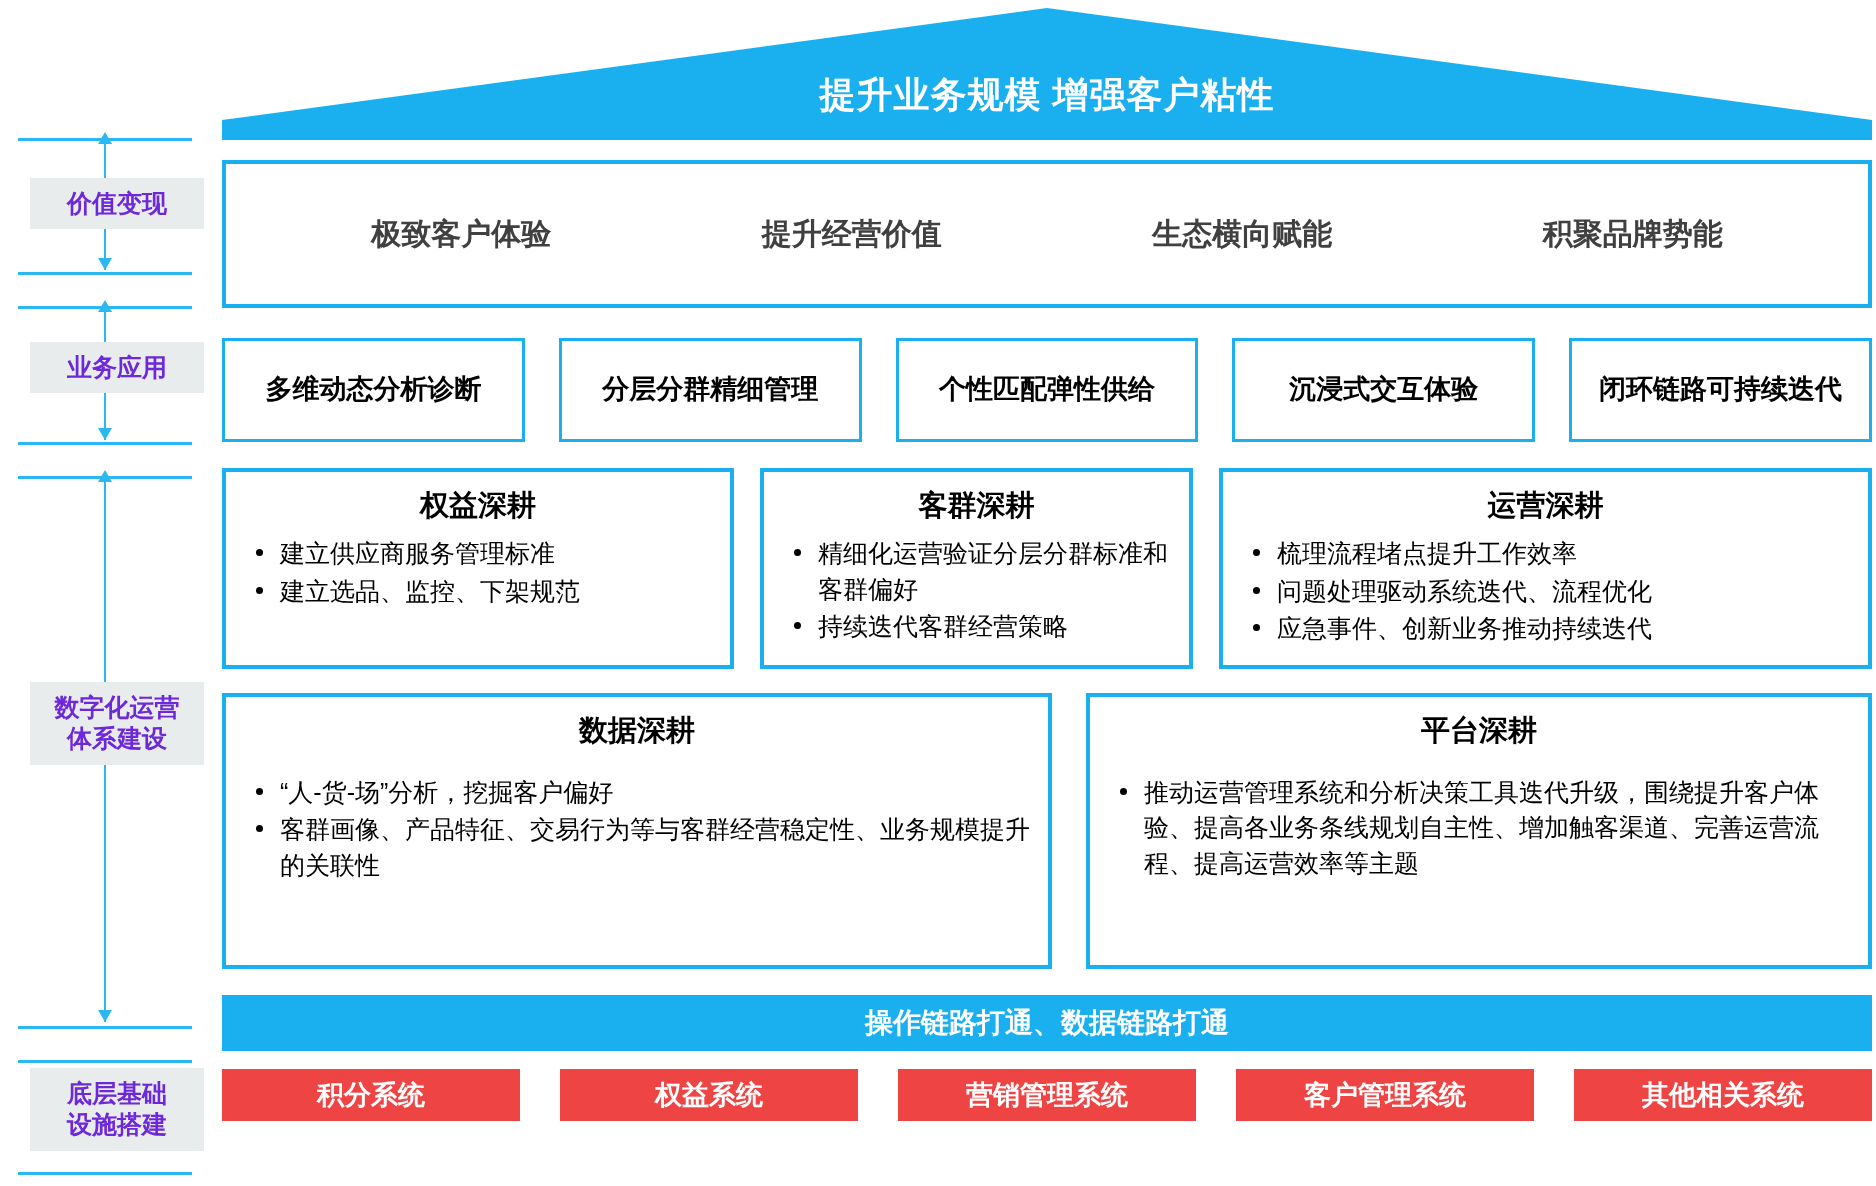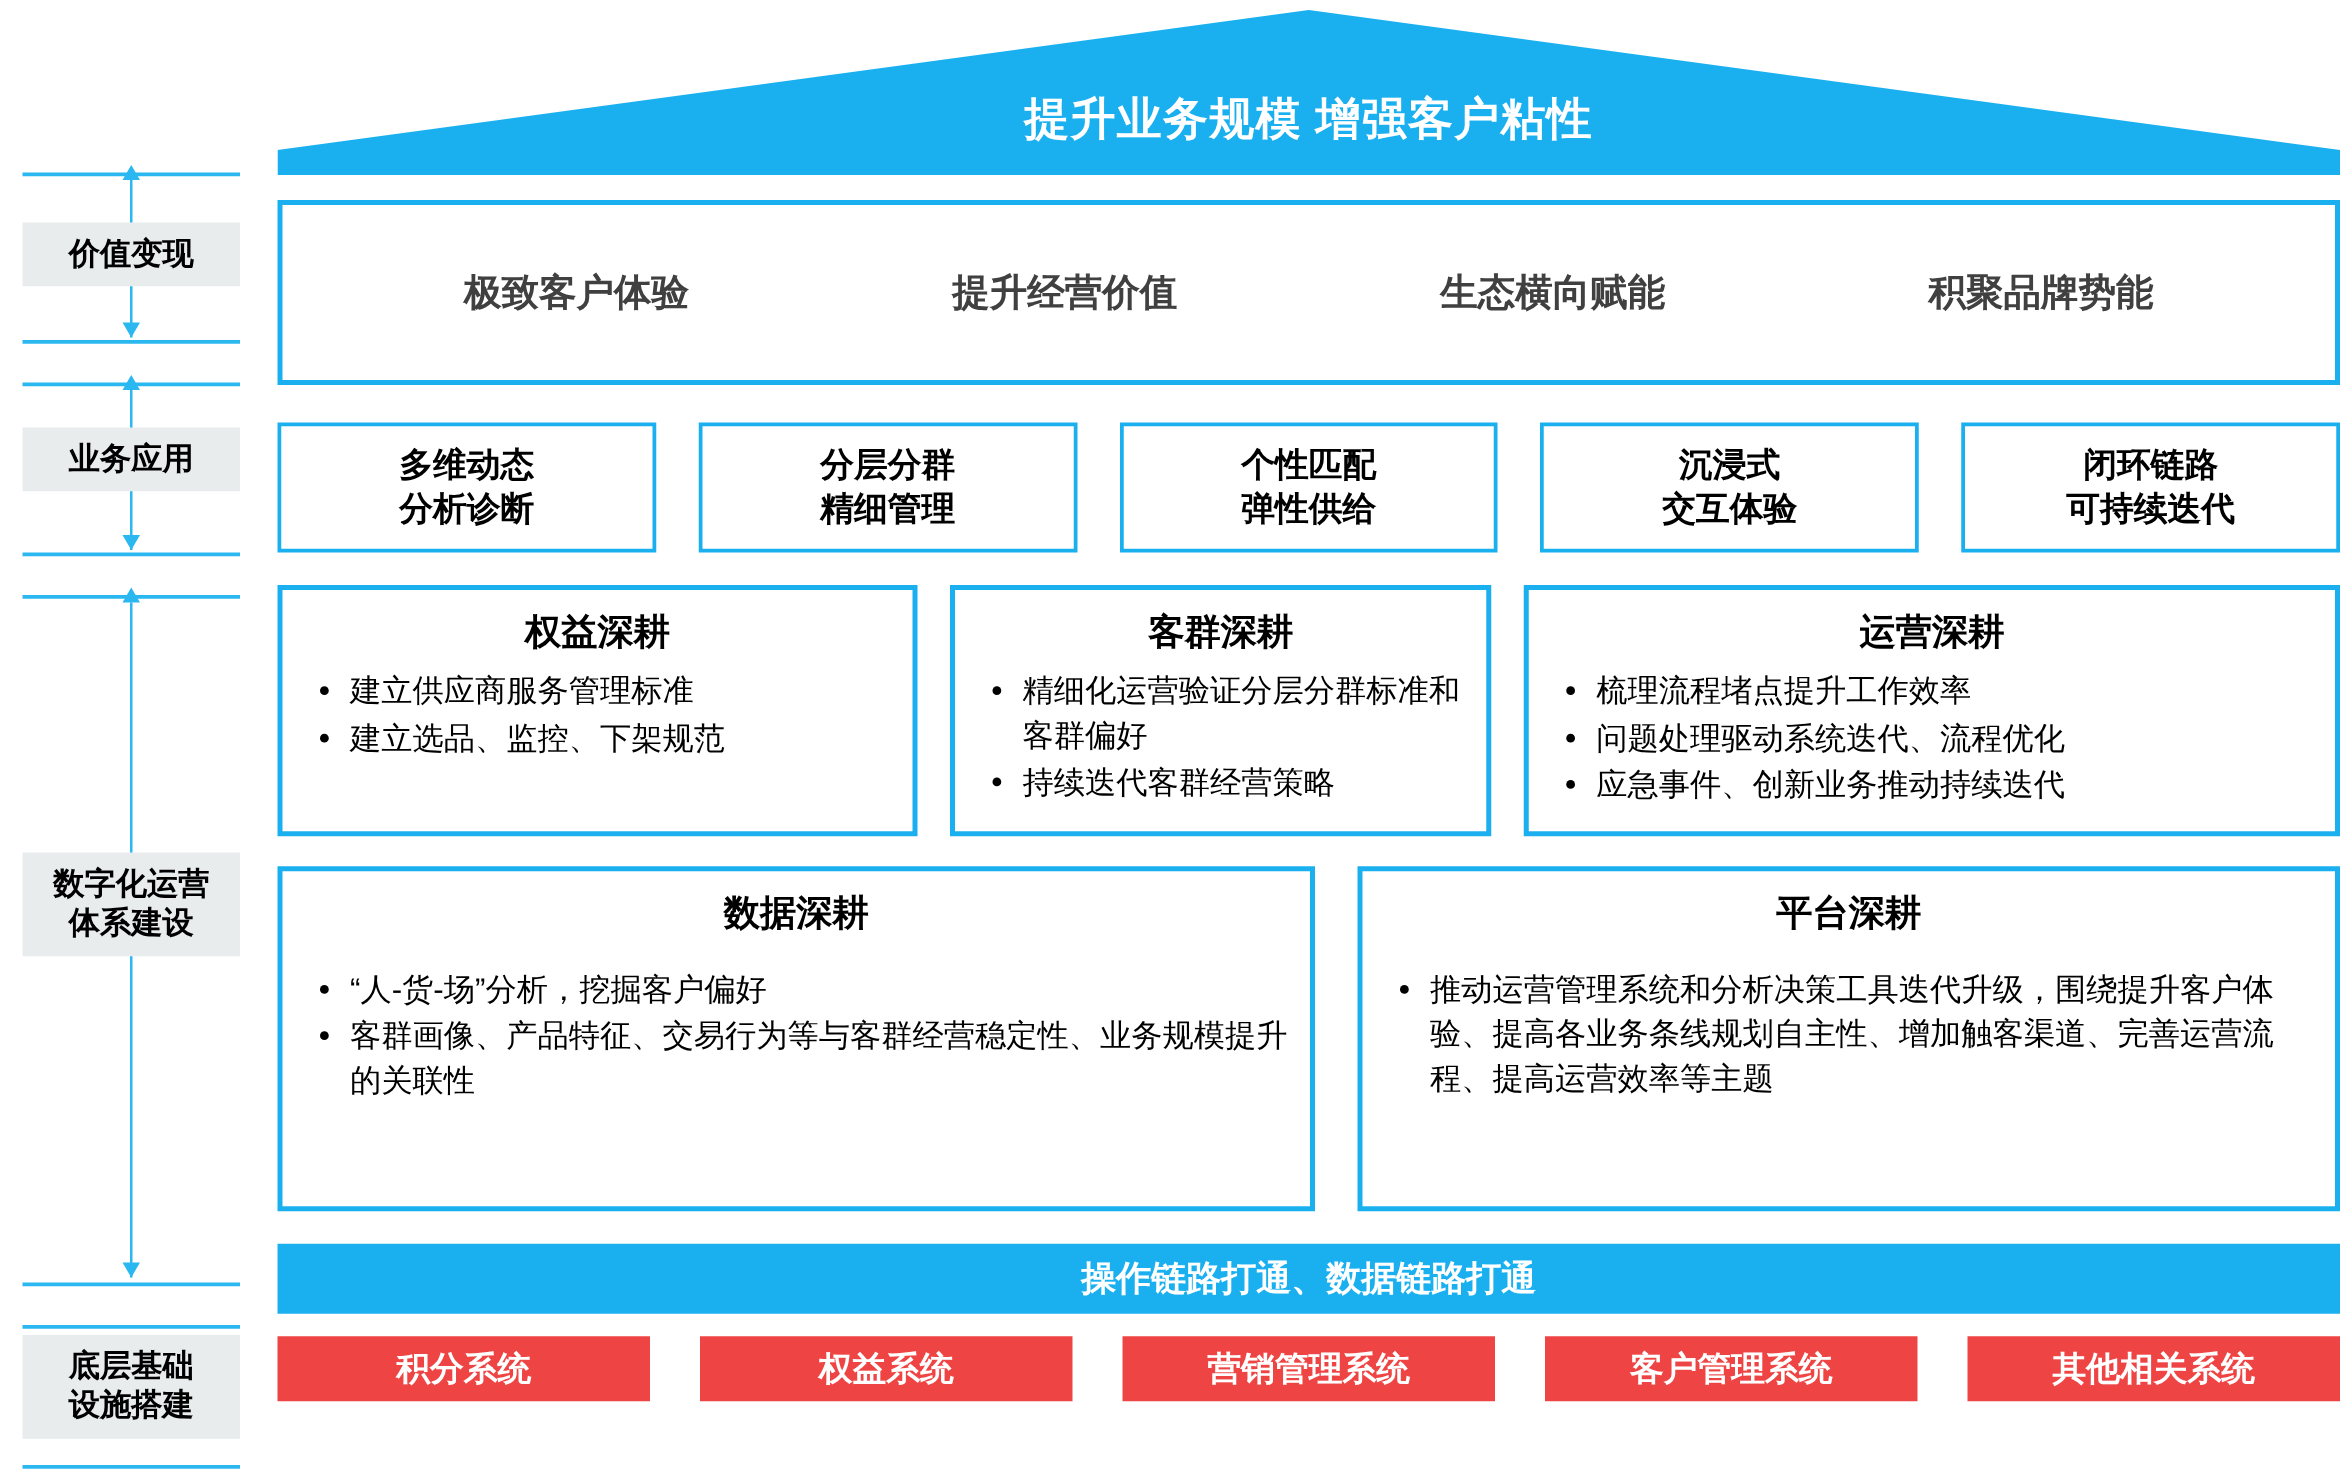--- a/index.html
+++ b/index.html
@@ -54,29 +54,29 @@
     width: 190px;
     height: 1048px;
   }
   .rail-line {
     position: absolute;
     background: #2bb8f0;
   }
   .rail-tag {
     position: absolute;
     background: #e8eced;
-    color: #000000;
+    color: #6d28d9;
     font-size: 25px;
     font-weight: bold;
     text-align: center;
     line-height: 1.25;
     padding: 10px 6px;
     box-sizing: border-box;
     width: 174px;
-    left: 0;
+    left: 12px;
   }
   .arrow-col {
     position: absolute;
     left: 86px;
     width: 2px;
     background: #2bb8f0;
   }
   .arrow-up, .arrow-down {
     position: absolute;
     left: 80px;
@@ -114,21 +114,21 @@
   .row-apps {
     display: flex;
     gap: 34px;
     margin-top: 30px;
   }
   .app-box {
     flex: 1;
     border: 3px solid #1ab0f0;
     height: 104px;
     display: flex;
-    flex-direction: column;
+    flex-direction: row;
     align-items: center;
     justify-content: center;
     font-size: 27px;
     font-weight: bold;
     line-height: 1.3;
     box-sizing: border-box;
     text-align: center;
   }
 
   .row-deep1 {

